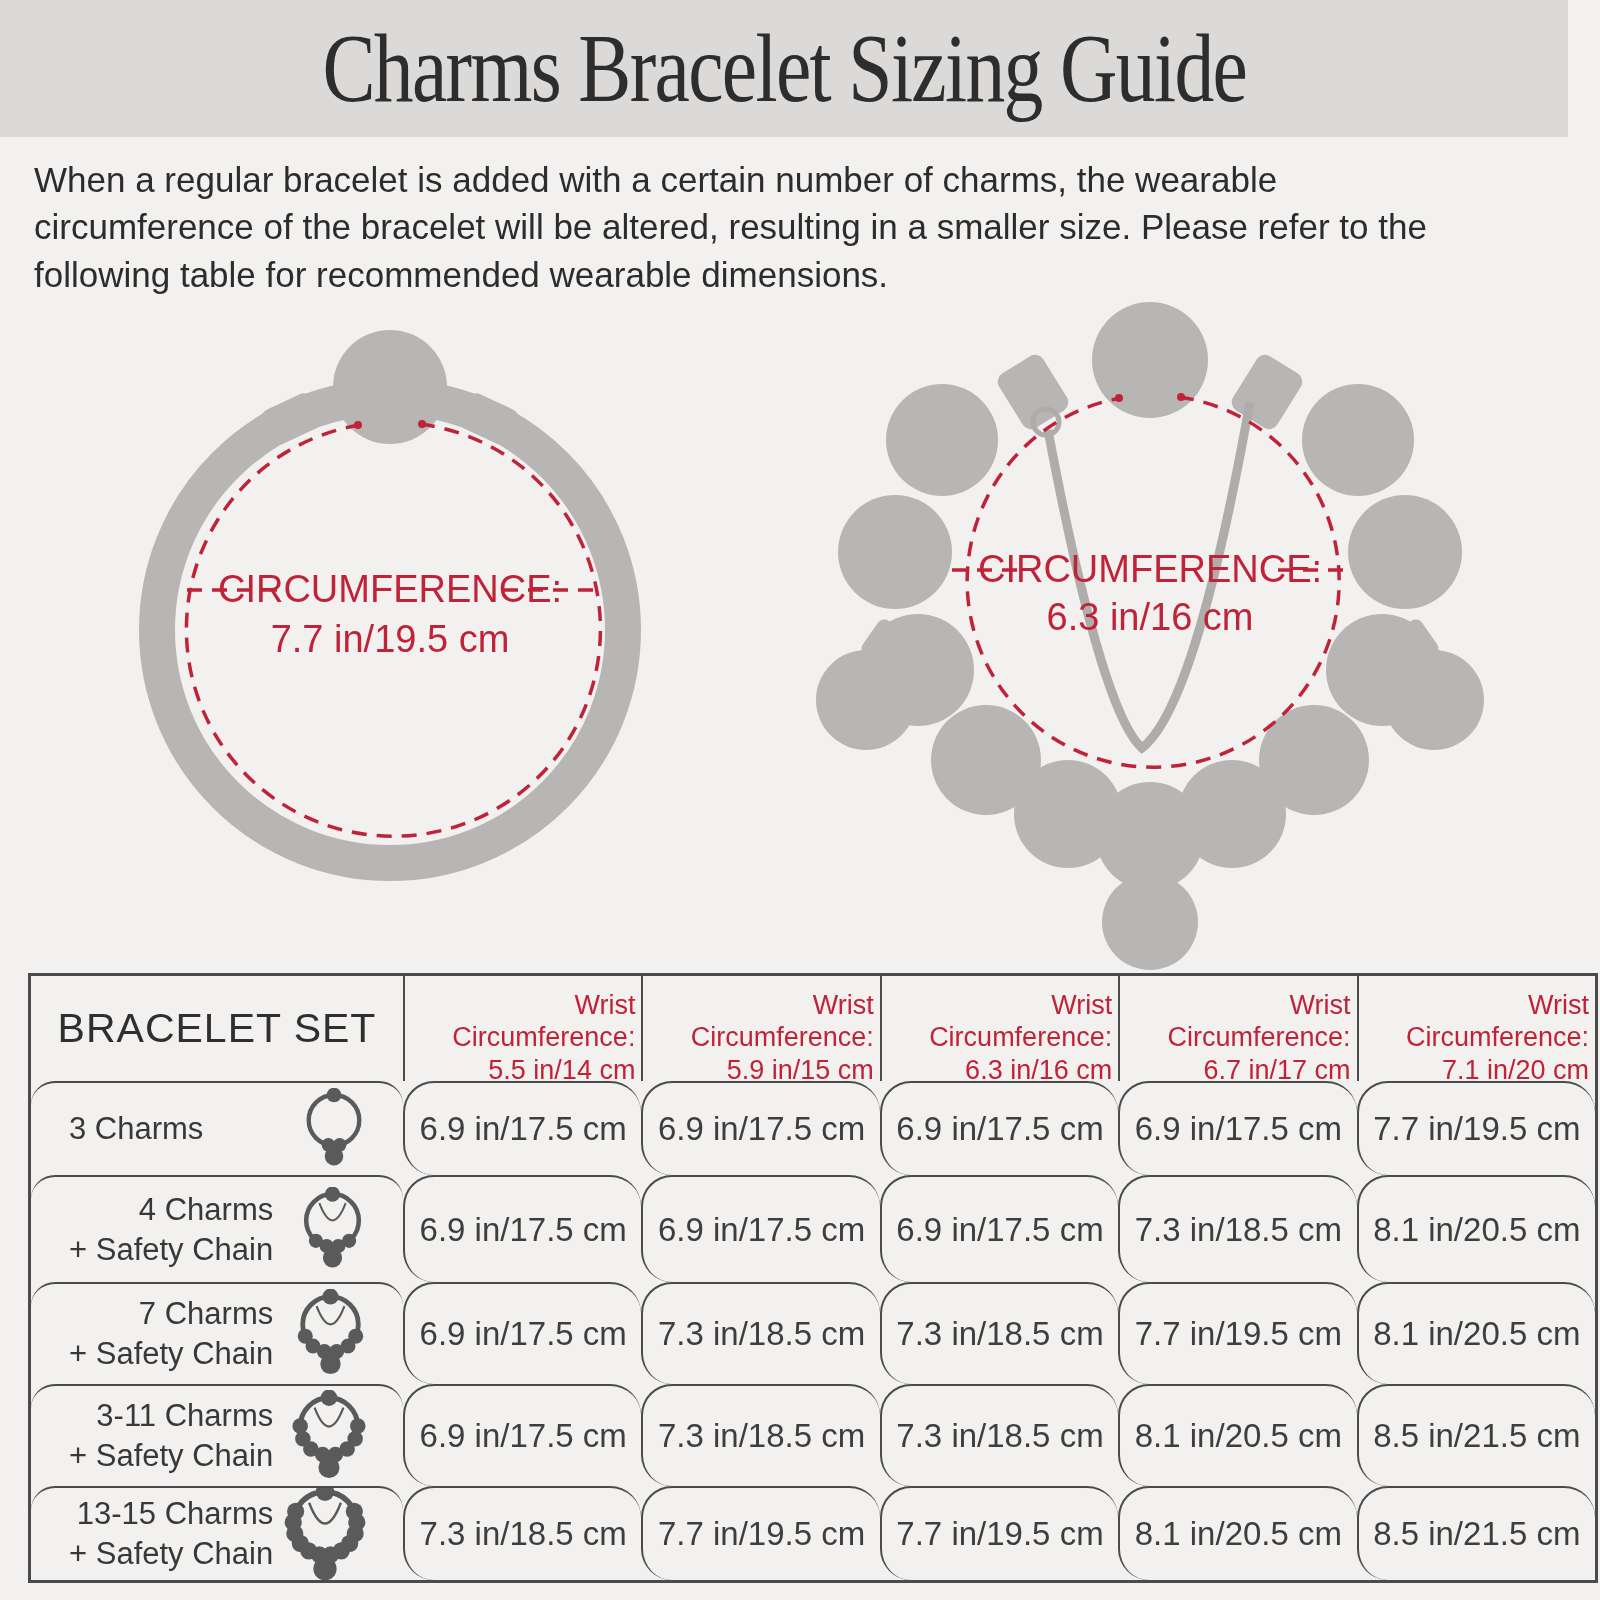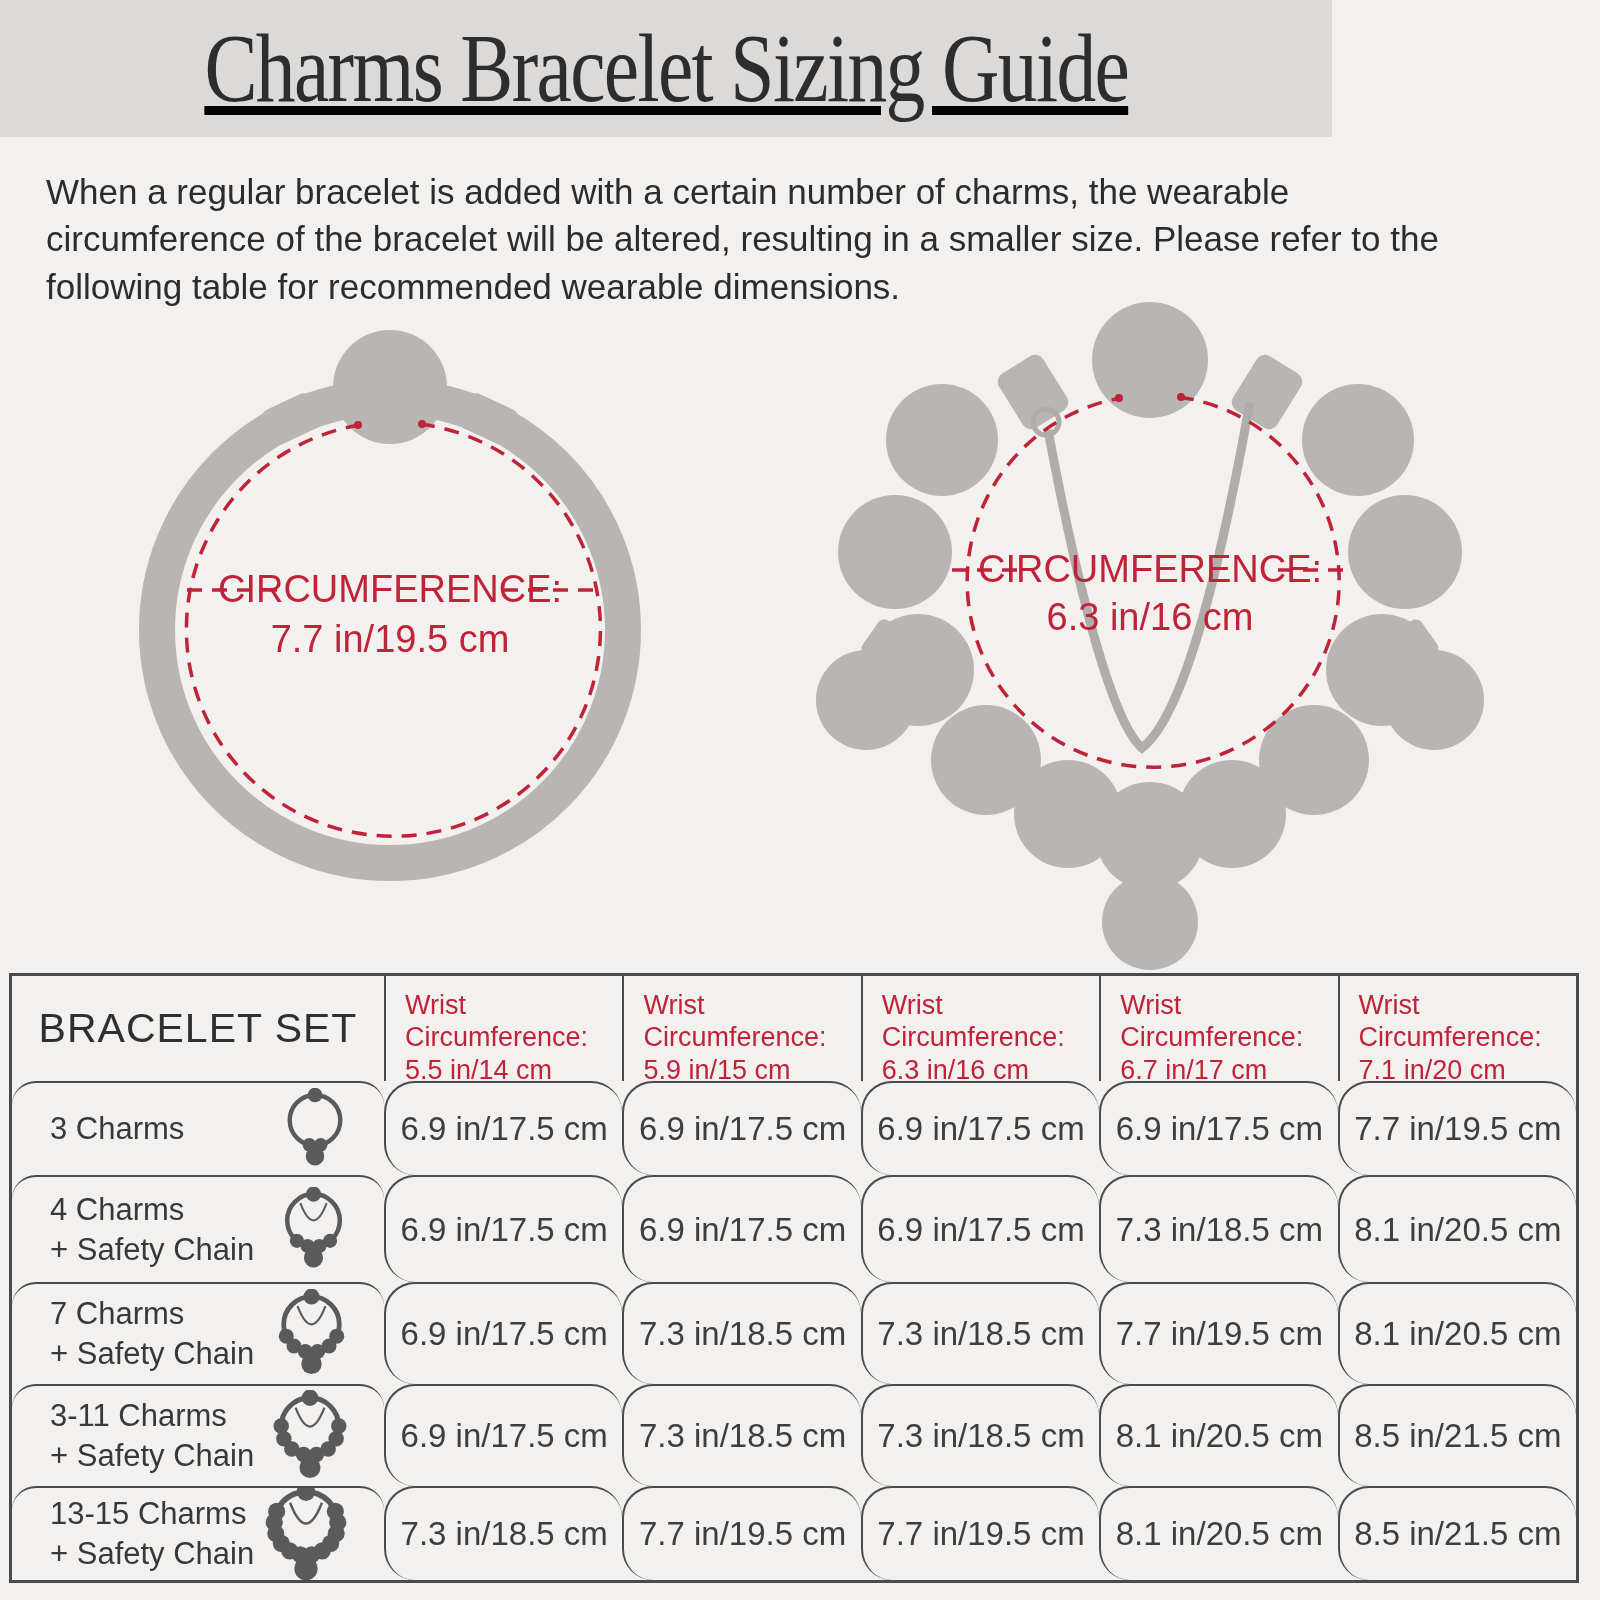--- a/index.html
+++ b/index.html
@@ -13,51 +13,52 @@
     --band:#dbdad8;
     --page:#f2f1ef;
   }
   html,body{margin:0;padding:0;}
   body{
     width:1600px;height:1600px;position:relative;overflow:hidden;
     background:var(--page);
     font-family:"Liberation Sans", sans-serif;
   }
   .title-band{
-    position:absolute;left:0;top:0;width:1332px;height:137px;
+    position:absolute;left:0;top:0;width:1568px;height:137px;
     background:var(--band);
-    display:flex;align-items:center;justify-content:center;text-decoration:underline;
+    display:flex;align-items:center;justify-content:center;
   }
   .title{
     margin:0;font-family:"Liberation Serif", serif;font-weight:400;
     font-size:97px;color:var(--ink);letter-spacing:-2px;white-space:nowrap;
     transform:scaleX(0.82);
   }
   .intro{
-    position:absolute;left:30px;top:152px;width:1548px;margin:16px;
+    position:absolute;left:30px;top:152px;width:1548px;margin:4px;
     font-size:35px;line-height:1.35;color:#2c2c2c;white-space:pre-line;
   }
   .diagram{position:absolute;}
   .diagram-plain{left:70px;top:300px;}
   .diagram-charms{left:790px;top:290px;}
   .sil{fill:var(--sil);}
   .ring{fill:none;stroke:var(--sil);stroke-width:36;}
   .chain{fill:none;stroke:var(--chain);stroke-width:9;}
   .chain-thin{fill:none;stroke:var(--chain);stroke-width:5;}
   .red-dash{stroke:var(--accent);stroke-width:3.5;stroke-dasharray:15 10;fill:none;}
   .red-dot{fill:var(--accent);}
   .red-text{fill:var(--accent);font-family:"Liberation Sans", sans-serif;font-size:38px;}
   
   .sizing-table{
-    position:absolute;left:9px;top:973px;width:1564px;
+    position:absolute;left:28px;top:973px;width:1564px;
     display:grid;
     grid-template-columns:372px repeat(5, 1fr);
     grid-template-rows:105px 94px 107px 102px 102px 94px;
     border:3px solid var(--grid);
     box-sizing:content-box;
+    text-align:right;
   }
   .cell{
     border-left:2px solid var(--grid);
     border-top:2px solid var(--grid);
     box-sizing:border-box;
     overflow:hidden;
   }
   .cell:nth-child(6n+1){border-left:none;}
   .cell:nth-child(-n+6){border-top:none;}
   .first-head{

